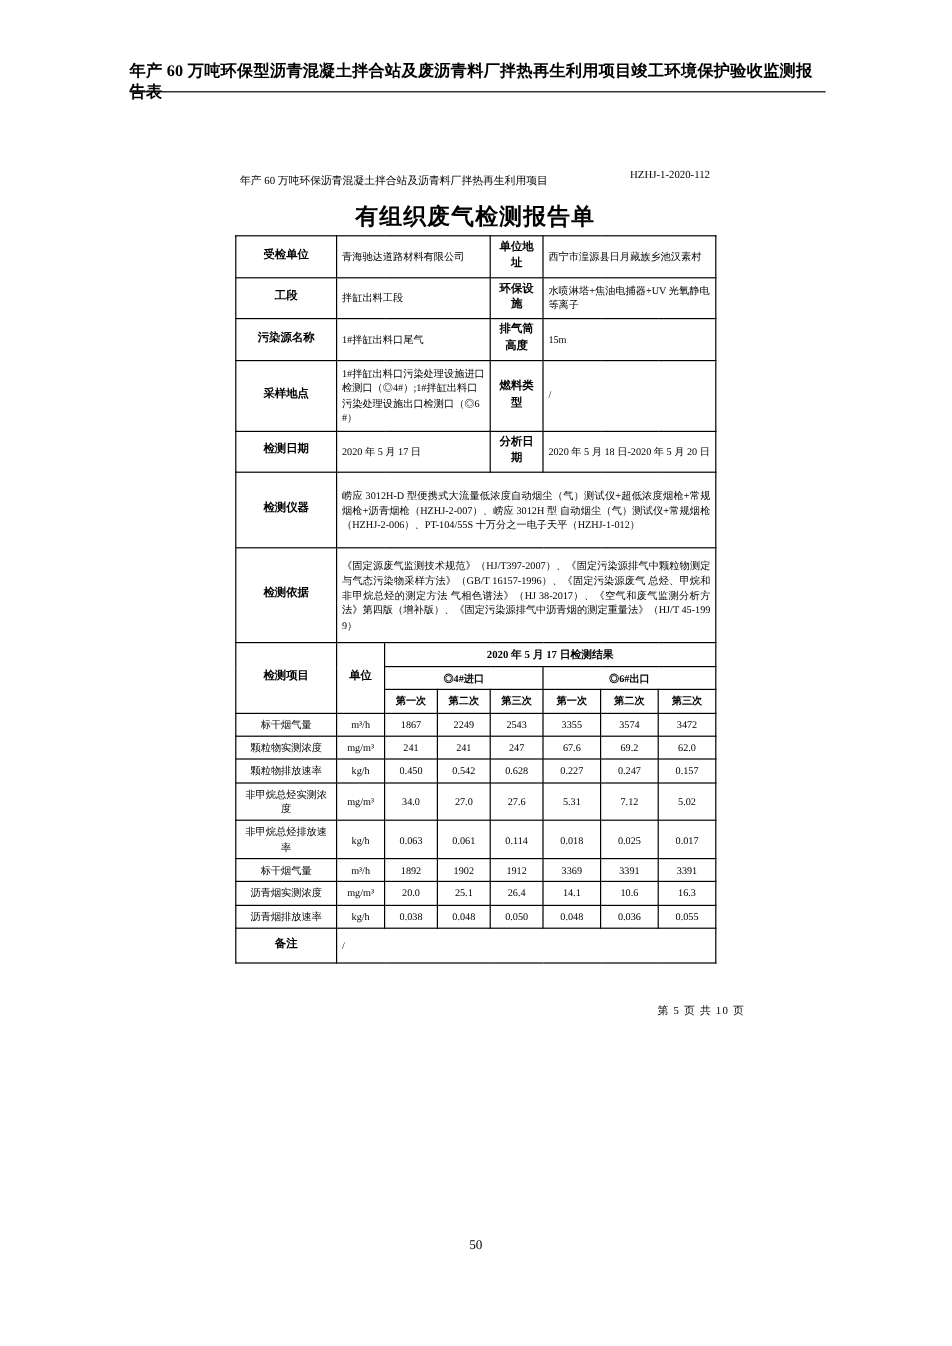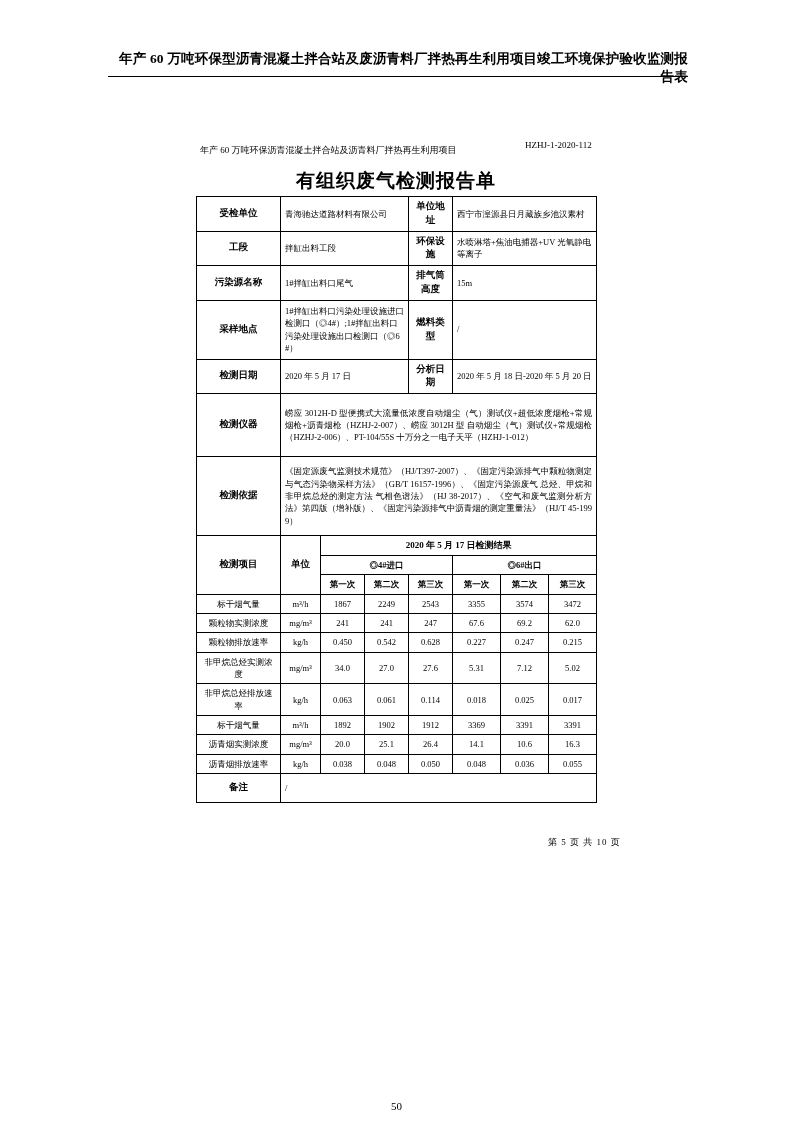--- a/index.html
+++ b/index.html
@@ -19,21 +19,21 @@
     width: 793px;
     height: 1122px;
     box-sizing: border-box;
   }
   
   .doc-header {
     position: absolute;
     top: 50px;
     left: 108px;
     width: 580px;
-    text-align: right;
+    text-align: left;
     font-size: 13.5px;
     font-weight: bold;
     font-family: "Liberation Serif", serif;
     letter-spacing: 0.2px;
     padding-bottom: 6px;
   }
   .header-rule {
     position: absolute;
     top: 76px;
     left: 108px;
@@ -147,21 +147,21 @@
   }
   .page-count {
     position: absolute;
     top: 836px;
     left: 548px;
     font-size: 9px;
     letter-spacing: 1px;
   }
   .page-number {
     position: absolute;
-    top: 1100px;
+    top: 1032px;
     left: 0;
     width: 793px;
     text-align: center;
     font-size: 11px;
   }
 </style>
 </head>
 <body>
 
 <div class="page">
@@ -265,21 +265,21 @@
           <td class="num">62.0</td>
         </tr>
         <tr>
           <td class="item">颗粒物排放速率</td>
           <td class="unit">kg/h</td>
           <td class="num">0.450</td>
           <td class="num">0.542</td>
           <td class="num">0.628</td>
           <td class="num">0.227</td>
           <td class="num">0.247</td>
-          <td class="num">0.215</td>
+          <td class="num">0.157</td>
         </tr>
         <tr>
           <td class="item">非甲烷总烃实测浓度</td>
           <td class="unit">mg/m³</td>
           <td class="num">34.0</td>
           <td class="num">27.0</td>
           <td class="num">27.6</td>
           <td class="num">5.31</td>
           <td class="num">7.12</td>
           <td class="num">5.02</td>

